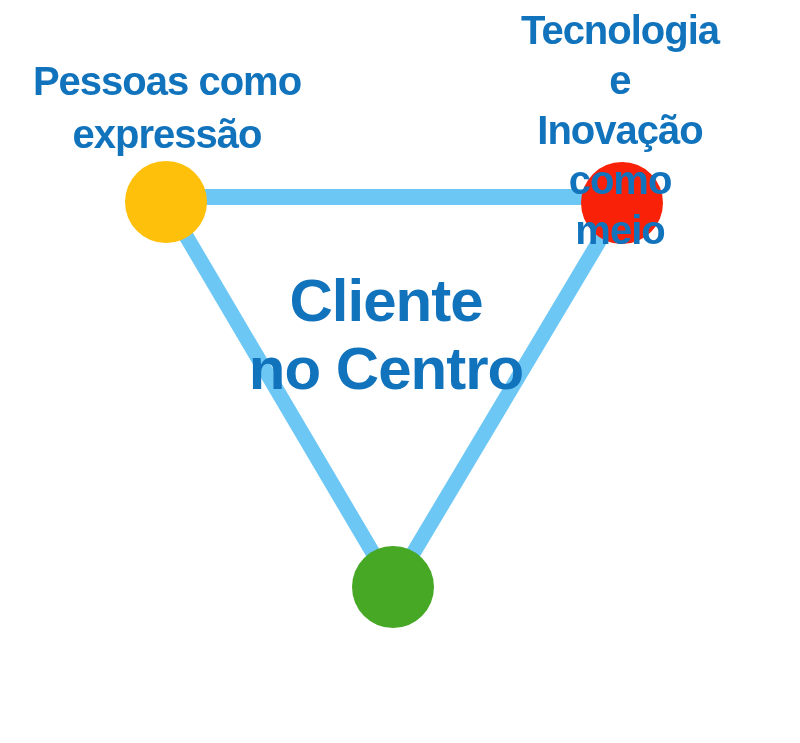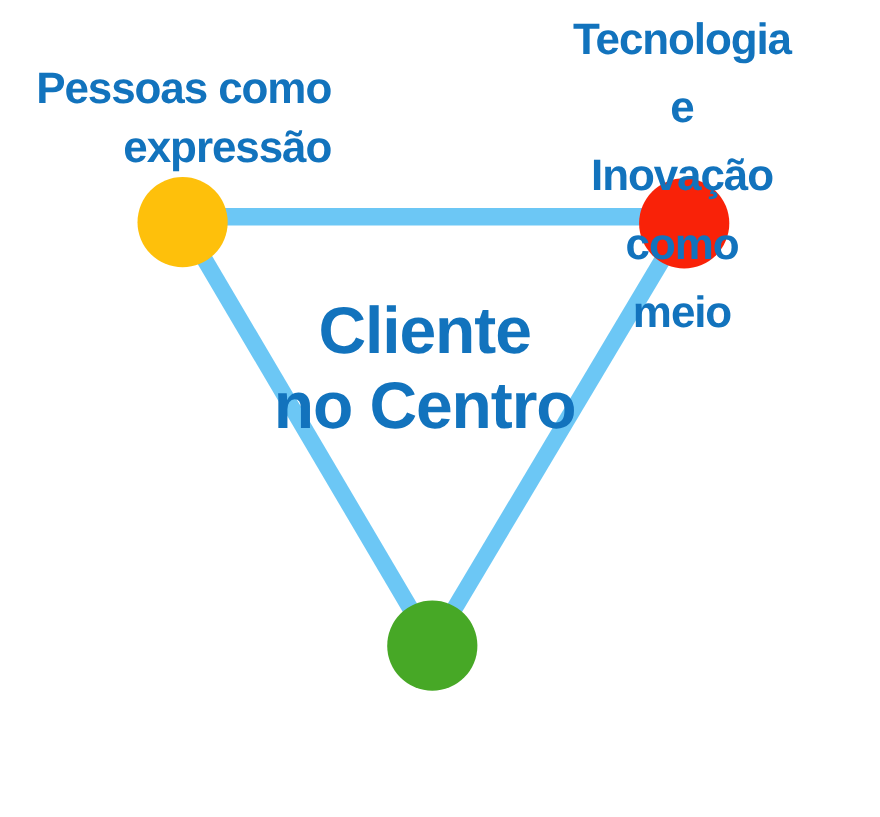--- a/index.html
+++ b/index.html
@@ -28,27 +28,26 @@
     font-weight: bold;
     color: var(--text-color);
     white-space: pre-line;
     letter-spacing: -1px;
   }
   .label-pessoas {
     left: 167px;
     top: 55px;
     font-size: 40px;
     line-height: 53px;
-    text-align: right;
   }
   .label-tecnologia {
     left: 620px;
     top: 5px;
     font-size: 40px;
-    line-height: 62px;
+    line-height: 50px;
   }
   .label-center {
     left: 386px;
     top: 267px;
     font-size: 60px;
     line-height: 68px;
   }
   .label-relacionamentos {
     left: 392px;
     top: 624px;

